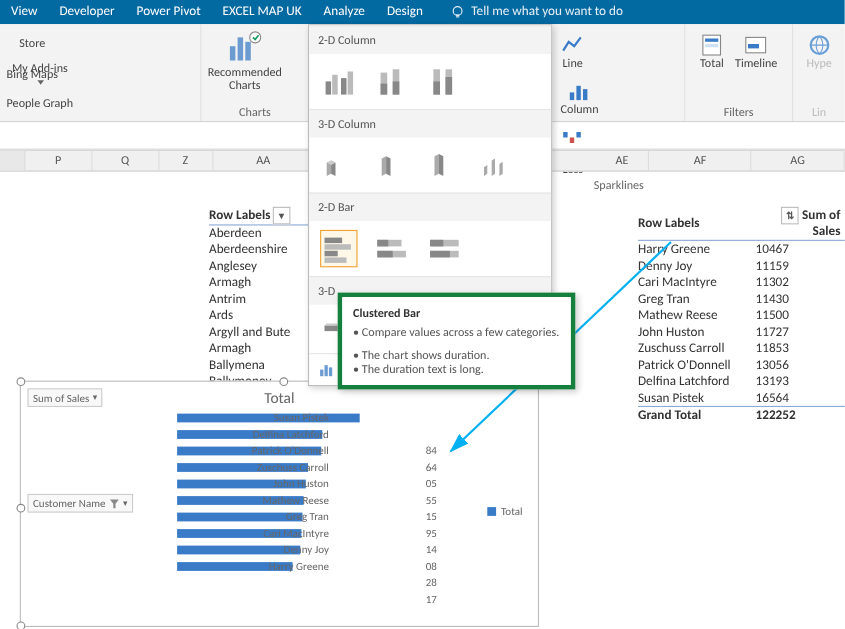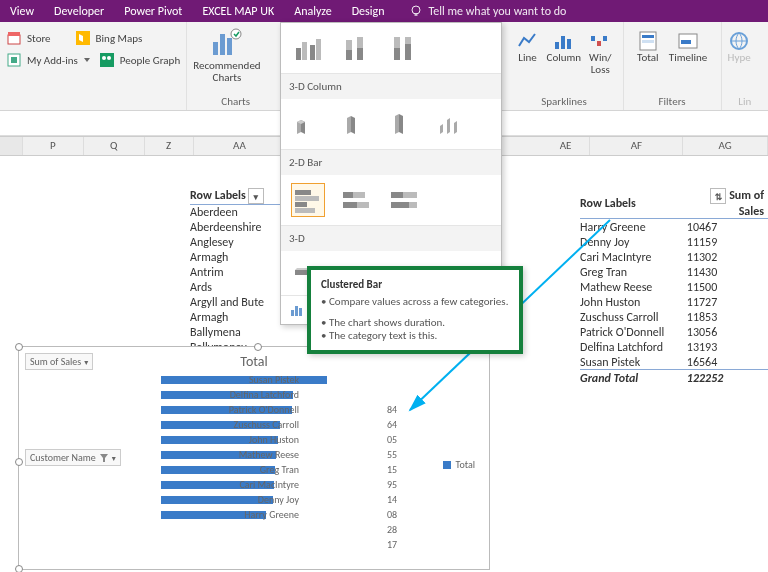--- a/index.html
+++ b/index.html
@@ -1,40 +1,40 @@
 <!DOCTYPE html>
 <html><head>
 <meta charset="utf-8">
 <style>
   html, body { margin:0; padding:0; font-family:"Segoe UI","Calibri",sans-serif; font-size:12px; color:#333; background:#fff; overflow:hidden; width:768px; height:572px; }
-  .tabbar { display:flex; height:22px; background:#701a75; color:#fff; align-items:center; }
+  .tabbar { display:flex; height:22px; background:#0369a1; color:#fff; align-items:center; }
   .tabbar .tab { padding:0 10px; height:22px; line-height:22px; cursor:default; white-space:nowrap; }
   .tabbar .tell { display:flex; align-items:center; gap:6px; opacity:.9; margin-left:4px; }
   .ribbon { height:88px; background:#f3f3f3; border-bottom:1px solid #d4d4d4; display:flex; position:relative; }
   .ribgroup { border-right:1px solid #e1e1e1; display:flex; flex-direction:column; justify-content:space-between; padding:4px 6px 2px; }
   .ribtop { display:flex; gap:10px; align-items:flex-start; flex:1; }
   .ribtitle { text-align:center; font-size:11px; color:#666; padding-top:2px; }
   .ribbtn { display:flex; flex-direction:column; align-items:center; font-size:11px; color:#444; line-height:1.1; text-align:center; }
-  .smallrow { display:flex; align-items:center; gap:5px; height:20px; font-size:11px; color:#444; white-space:nowrap; }
+  .smallrow { display:flex; align-items:center; gap:5px; height:20px; font-size:11px; color:#444; white-space:nowrap;flex-direction:column; }
   .toolrow { position:absolute; top:4px; left:282px; display:flex; align-items:center; gap:6px; }
   .toolicn { width:20px; height:20px; display:flex; align-items:center; justify-content:center; }
   .dd { width:0;height:0;border-left:3px solid transparent;border-right:3px solid transparent;border-top:4px solid #666; display:inline-block; margin-left:1px;}
   .sheet { position:absolute; top:136px; left:0; right:0; }
   .colhdr { display:flex; height:18px; background:#f0f0f0; border-top:1px solid #ccc; border-bottom:1px solid #ccc; }
   .colhdr div { border-right:1px solid #ddd; text-align:center; color:#555; font-size:11px; line-height:18px; }
   .cells { position:relative; }
   .pivotA { position:absolute; left:190px; top:32px; font-size:12px; }
   .pivotA .hdr{ font-weight:bold; border-bottom:1px solid #8aa9d6; width:96px; }
   .pivotA .row{ height:15px; line-height:15px; }
   .pivotB { position:absolute; left:580px; top:32px; font-size:12px; }
   .pivotB table{ border-collapse:collapse; }
   .pivotB th{ font-weight:bold; border-bottom:1px solid #8aa9d6; text-align:left; padding:0 4px 0 0; }
   .pivotB td{ padding:0 4px 0 0; height:15px; }
   .pivotB .num{ }
-  .pivotB .tot td{ font-weight:bold; border-top:1px solid #8aa9d6;font-style:italic; }
+  .pivotB .tot td{ font-weight:bold; border-top:1px solid #8aa9d6; }
   .fbtn { display:inline-flex; align-items:center; justify-content:center; width:14px; height:14px; border:1px solid #bbb; background:#fff; font-size:9px; color:#555; margin-left:2px; vertical-align:middle;}
   
   .chartobj { position:absolute; left:18px; top:346px; width:470px; height:222px; border:1px solid #bbb; background:#fff; }
   .chartobj .handle{ position:absolute; width:6px;height:6px; background:#fff; border:1px solid #888; border-radius:50%; }
   .chartobj .sumbadge, .chartobj .custbadge { position:absolute; font-size:10px; background:#f8f8f8; border:1px solid #ccc; padding:1px 4px; color:#666; display:flex; align-items:center; gap:3px;}
   .chartTitle{ text-align:center; font-size:14px; color:#666; margin:6px 0 2px; }
   .barchart{ margin-left:142px; margin-right:80px; }
   .brow{ display:flex; align-items:center; height:15px; }
   .bname{ position:absolute; left:0; width:138px; text-align:right; font-size:10px; color:#666; padding-right:4px; }
   .bbar{ height:8px; background:#3a7bc8; }
@@ -118,21 +118,21 @@
         <span style="white-space:pre">Recommended
 Charts</span>
       </div>
     </div>
     <div class="ribtitle">Charts</div>
   </div>
 
   <div class="ribgroup" style="width:230px; border-right:none"></div>
 
   <div class="ribgroup" style="width:116px">
-    <div class="ribtop" style="justify-content:center; gap:8px; padding-top:4px;">
+    <div class="ribtop" style="justify-content:center; gap:8px; padding-top:4px;flex-direction:column;">
       <div class="ribbtn">
         <svg width="22" height="22">
             <polyline points="2,16 7,8 12,12 18,4" fill="none" stroke="#3a7bc8" stroke-width="2"></polyline>
           </svg>
         <span>Line</span>
       </div>
       <div class="ribbtn">
         <svg width="22" height="22">
             <rect x="2" y="12" width="4" height="7" fill="#3a7bc8"></rect>
             <rect x="8" y="6" width="4" height="13" fill="#3a7bc8"></rect>
@@ -168,21 +168,21 @@
             <rect x="2" y="4" width="18" height="14" fill="#fff" stroke="#888"></rect>
             <rect x="4" y="10" width="10" height="4" fill="#3a7bc8"></rect>
           </svg>
         <span>Timeline</span>
       </div>
     </div>
     <div class="ribtitle">Filters</div>
   </div>
 
   <div class="ribgroup" style="width:38px; border-right:none">
-    <div class="ribtop" style="justify-content:flex-start; padding-top:4px;">
+    <div class="ribtop" style="justify-content:center; padding-top:4px;">
       <div class="ribbtn cut">
         <svg width="22" height="22">
             <circle cx="11" cy="11" r="8" fill="none" stroke="#6aa0d8" stroke-width="2"></circle>
             <path d="M3 11 H19 M11 3 C7 7 7 15 11 19 M11 3 C15 7 15 15 11 19" fill="none" stroke="#6aa0d8"></path>
           </svg>
         <span>Hype</span>
       </div>
     </div>
     <div class="ribtitle cut">Lin</div>
   </div>
@@ -404,20 +404,21 @@
       <div>15</div>
       <div>95</div>
       <div>14</div>
       <div>08</div>
       <div>28</div>
       <div>17</div>
     </div>
 </div>
 
 <div class="panel">
+  <div class="sect">2-D Column</div>
   <div class="icons">
     <div class="cticon">
         <svg width="30" height="28">
           <rect x="3" y="14" width="5" height="12" fill="#888"></rect>
           <rect x="9" y="8" width="5" height="18" fill="#bbb"></rect>
           <rect x="17" y="11" width="5" height="15" fill="#888"></rect>
           <rect x="23" y="5" width="5" height="21" fill="#bbb"></rect>
         </svg>
       </div>
     <div class="cticon">
@@ -509,21 +510,21 @@
         <rect x="10" y="6" width="3" height="8" fill="#6b9bd1"></rect>
       </svg>
   </div>
 </div>
 
 <div class="tooltip">
   <div class="tt">Clustered Bar</div>
   <div>• Compare values across a few categories.</div>
   <div style="height:8px"></div>
   <div>• The chart shows duration.</div>
-  <div>• The category text is this.</div>
+  <div>• The duration text is long.</div>
 </div>
 
 <svg class="arrow" width="250" height="220">
   <defs>
       <marker id="ah" markerWidth="10" markerHeight="10" refX="8" refY="3" orient="auto">
         <path d="M0,0 L0,6 L9,3 Z" fill="#00b0f0"></path>
       </marker>
     </defs>
   <line x1="210" y1="10" x2="10" y2="200" stroke="#00b0f0" stroke-width="2" marker-end="url(#ah)"></line>
 </svg>

